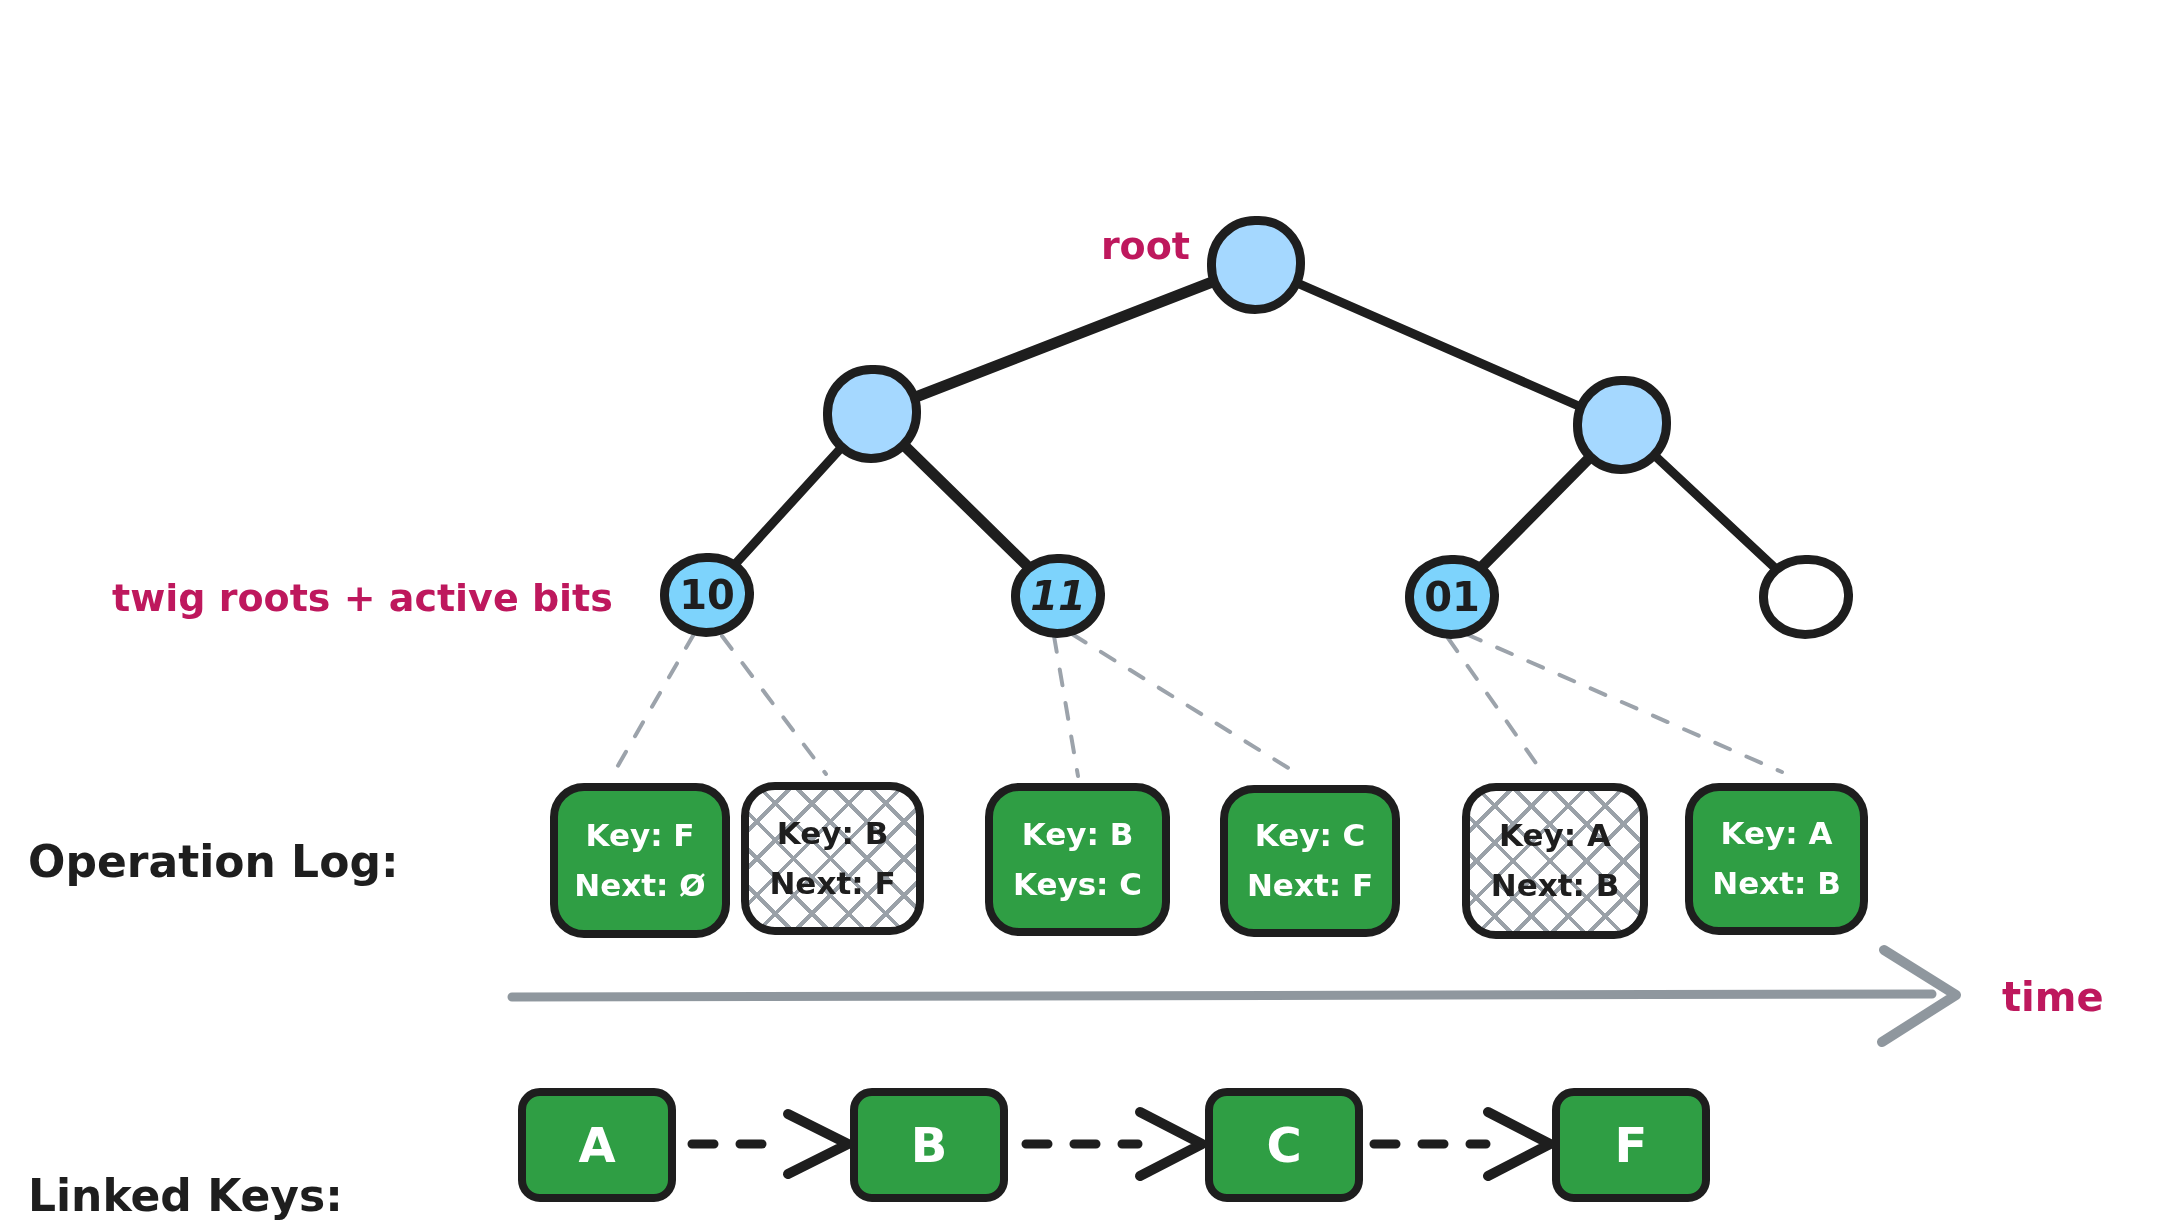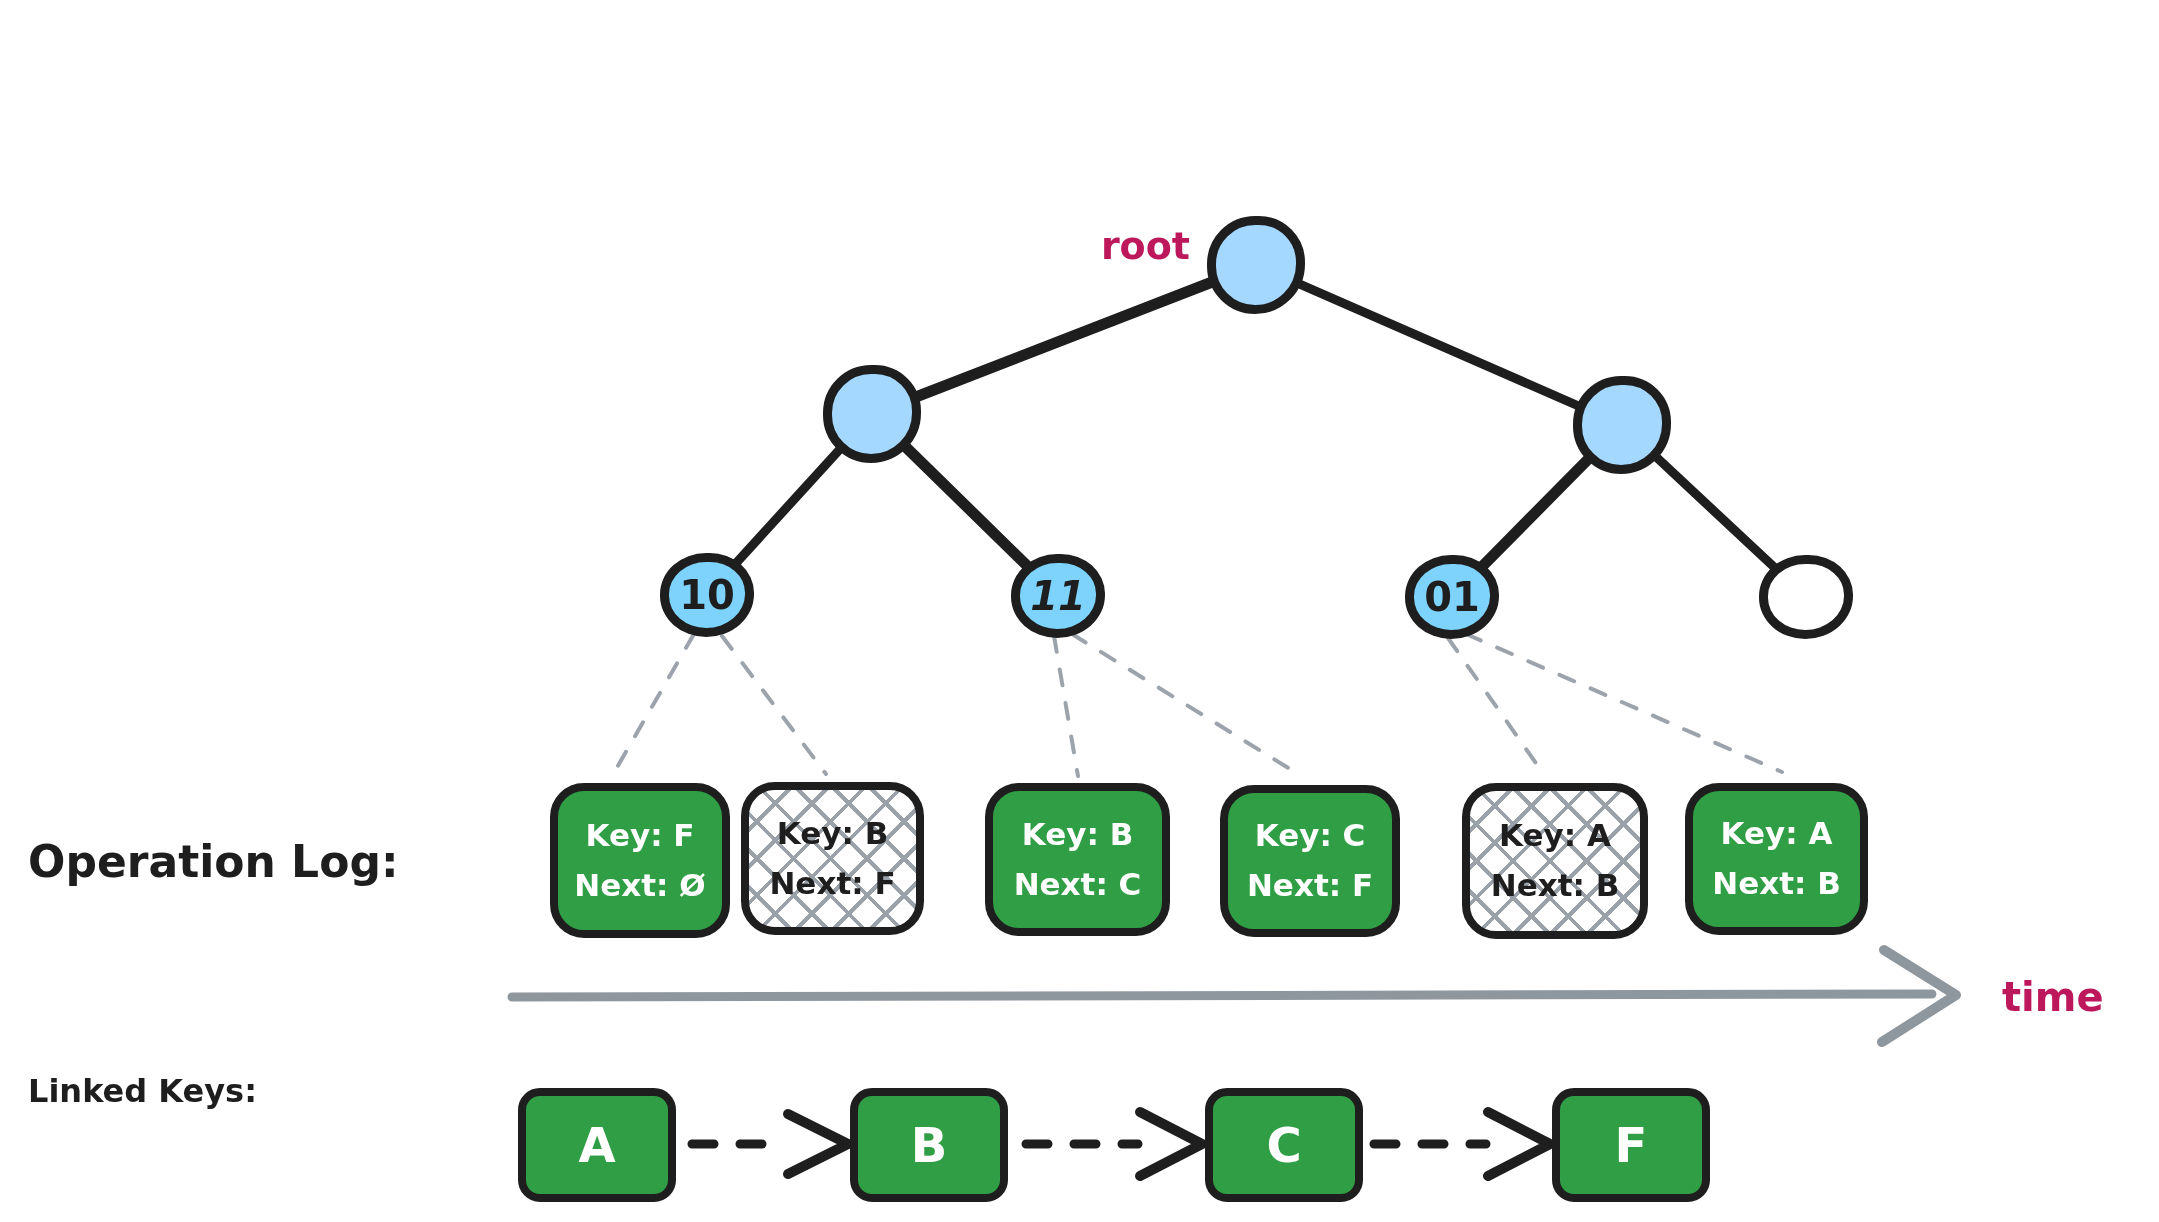--- a/index.html
+++ b/index.html
@@ -84,22 +84,23 @@
       <line x1="692" y1="1144" x2="786" y2="1144" stroke-width="9" stroke-dasharray="22 26"></line>
       <polyline points="788,1114 848,1144 788,1174" stroke-width="10"></polyline>
       <line x1="1026" y1="1144" x2="1138" y2="1144" stroke-width="9" stroke-dasharray="22 26"></line>
       <polyline points="1140,1112 1202,1144 1140,1176" stroke-width="10"></polyline>
       <line x1="1374" y1="1144" x2="1486" y2="1144" stroke-width="9" stroke-dasharray="22 26"></line>
       <polyline points="1488,1112 1550,1144 1488,1176" stroke-width="10"></polyline>
     </g>
   </svg>
 
   <div class="label gray" style="left:1020px;top:224px;width:170px;text-align:right;font-size:38px;">root</div>
+  <div class="label gray" style="left:112px;top:576px;font-size:38px;">twig roots + active bits</div>
   <div class="label" style="left:28px;top:836px;font-size:44px;">Operation Log:</div>
-  <div class="label" style="left:28px;top:1072px;font-size:32px;text-align:right;">Linked Keys:</div>
+  <div class="label" style="left:28px;top:1170px;font-size:44px;text-align:right;">Linked Keys:</div>
   <div class="label gray" style="left:2002px;top:974px;font-size:40px;">time</div>
 
   <div class="node blue internal" style="left:1207px;top:216px;"></div>
   <div class="node blue internal" style="left:823px;top:365px;"></div>
   <div class="node blue internal" style="left:1573px;top:376px;"></div>
   <div class="node lgreen leaf" style="left:660px;top:553px;">
       <span>10</span>
     </div>
   <div class="node lgreen leaf" style="left:1011px;top:554px;font-style:italic;">
       <span>11</span>
@@ -114,21 +115,21 @@
   <div class="opbox green" style="left:510px;top:783px;width:180px;height:155px;margin-left:40px;">
     <span>Key: F</span>
     <span>Next: Ø</span>
   </div>
   <div class="opbox hatched" style="left:741px;top:782px;width:183px;height:153px;">
     <span>Key: B</span>
     <span>Next: F</span>
   </div>
   <div class="opbox green" style="left:985px;top:783px;width:185px;height:153px;">
     <span>Key: B</span>
-    <span>Next: C</span>
+    <span>Keys: C</span>
   </div>
   <div class="opbox green" style="left:1220px;top:785px;width:180px;height:152px;">
     <span>Key: C</span>
     <span>Next: F</span>
   </div>
   <div class="opbox hatched" style="left:1462px;top:783px;width:186px;height:156px;">
     <span>Key: A</span>
     <span>Next: B</span>
   </div>
   <div class="opbox green" style="left:1685px;top:783px;width:183px;height:152px;">

